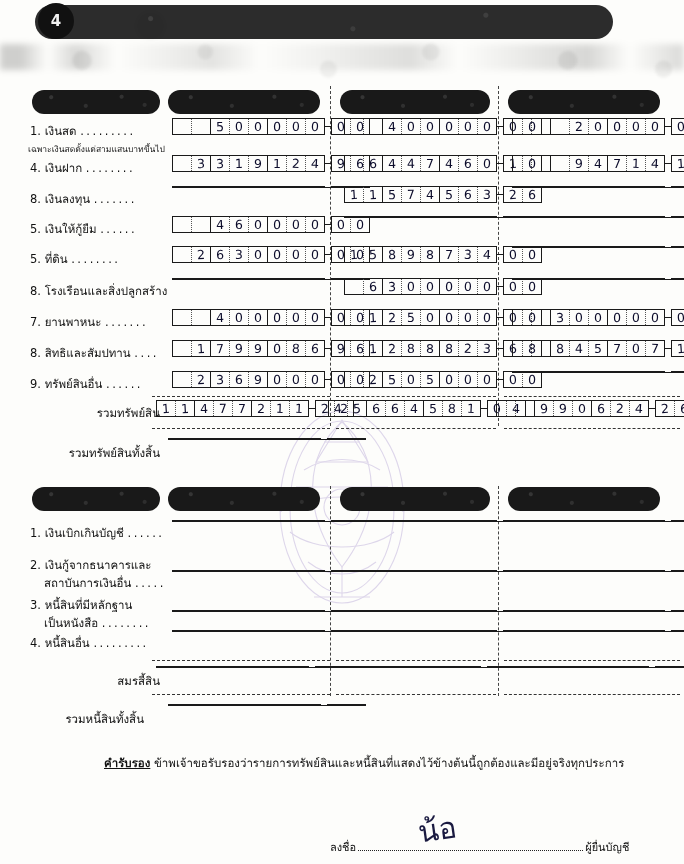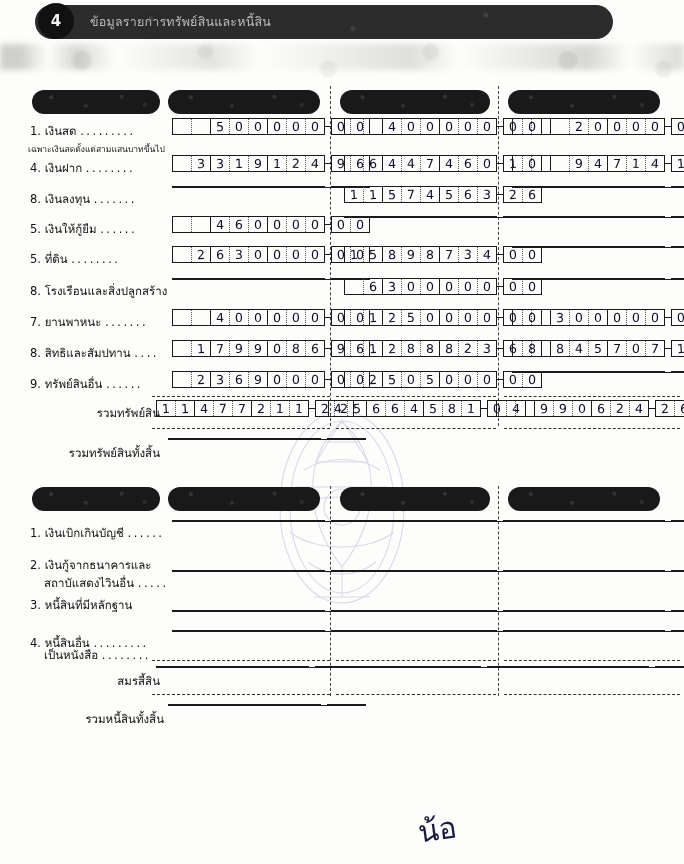--- a/index.html
+++ b/index.html
@@ -154,21 +154,20 @@
       <path d="M60 95 L152 95"></path>
       <path d="M68 78 C 90 64, 122 64, 144 78"></path>
       <circle cx="106" cy="115" r="18"></circle>
       <path d="M88 50 L124 50"></path>
       <path d="M72 170 C 92 186, 120 186, 140 170"></path>
     </g>
   </svg>
 
   <div class="hdr"></div>
   <div class="hdr-num">4</div>
-  <div class="hdr-title">ข้อมูลรายการทรัพย์สินและหนี้สิน</div>
   <div class="edge-smudge"></div>
 
   <div class="pill" style="left:32px;top:90px;width:128px;"></div>
   <div class="pill" style="left:168px;top:90px;width:152px;"></div>
   <div class="pill" style="left:340px;top:90px;width:150px;"></div>
   <div class="pill" style="left:508px;top:90px;width:152px;"></div>
 
   <div class="vsep" style="left:330px;top:86px;height:340px;"></div>
   <div class="vsep" style="left:498px;top:86px;height:340px;"></div>
   <div class="vsep" style="left:330px;top:486px;height:210px;"></div>
@@ -1144,21 +1143,21 @@
           <div class="cell"></div>
           <div class="cell"></div>
         </div>
         <div class="dash"></div>
         <div class="decpart">
           <div class="cell"></div>
           <div class="cell"></div>
         </div>
       </div>
       <div class="rowlabel" style="left: 30px; top: 556px;">2. เงินกู้จากธนาคารและ</div>
-      <div class="rowlabel" style="left: 44px; top: 574px;"><span> สถาบัแสดงไวินอื่น </span><span class="dots">.....</span></div>
+      <div class="rowlabel" style="left: 44px; top: 574px;"><span> สถาบันการเงินอื่น </span><span class="dots">.....</span></div>
       <div class="amt" style="left: 172px; top: 570px;">
         <div class="intpart">
           <div class="cell"></div>
           <div class="cell"></div>
           <div class="cell grp"></div>
           <div class="cell"></div>
           <div class="cell"></div>
           <div class="cell grp"></div>
           <div class="cell"></div>
           <div class="cell"></div>
@@ -1197,21 +1196,21 @@
           <div class="cell"></div>
           <div class="cell"></div>
         </div>
         <div class="dash"></div>
         <div class="decpart">
           <div class="cell"></div>
           <div class="cell"></div>
         </div>
       </div>
       <div class="rowlabel" style="left: 30px; top: 596px;">3. หนี้สินที่มีหลักฐาน</div>
-      <div class="rowlabel" style="left: 44px; top: 614px; margin-top: 32px;"><span> เป็นหนังสือ </span><span class="dots">........</span></div>
+      <div class="rowlabel" style="left: 44px; top: 614px;"><span> เป็นหนังสือ </span><span class="dots">........</span></div>
       <div class="amt" style="left: 172px; top: 610px;">
         <div class="intpart">
           <div class="cell"></div>
           <div class="cell"></div>
           <div class="cell grp"></div>
           <div class="cell"></div>
           <div class="cell"></div>
           <div class="cell grp"></div>
           <div class="cell"></div>
           <div class="cell"></div>
@@ -1359,36 +1358,45 @@
         </div>
         <div class="dash"></div>
         <div class="decpart">
           <div class="cell"></div>
           <div class="cell"></div>
         </div>
       </div>
       <div class="hsep" style="top: 694px; left: 152px; width: 178px;"></div>
       <div class="hsep" style="top: 694px; left: 336px; width: 160px;"></div>
       <div class="hsep" style="top: 694px; left: 504px; width: 176px;"></div>
-      <div class="totlabel" style="left: 52px; top: 710px; width: 112px;">รวมหนี้สินทั้งสิ้น</div>
+      <div class="totlabel" style="left: 32px; top: 710px; width: 112px;">รวมหนี้สินทั้งสิ้น</div>
       <div class="amt tall" style="left: 168px; top: 704px;">
         <div class="intpart">
           <div class="cell"></div>
           <div class="cell"></div>
           <div class="cell grp"></div>
           <div class="cell"></div>
           <div class="cell"></div>
           <div class="cell grp"></div>
           <div class="cell"></div>
           <div class="cell"></div>
         </div>
         <div class="dash"></div>
         <div class="decpart">
           <div class="cell"></div>
           <div class="cell"></div>
         </div>
       </div>
     </div>
 
+  <div class="cert">
+    <u>คำรับรอง</u>
+    <span>ข้าพเจ้าขอรับรองว่ารายการทรัพย์สินและหนี้สินที่แสดงไว้ข้างต้นนี้ถูกต้องและมีอยู่จริงทุกประการ</span>
+  </div>
   <div class="signature">น้อ</div>
+  <div class="sigline">
+    <span>ลงชื่อ</span>
+    <span class="sig-dots"></span>
+    <span>ผู้ยื่นบัญชี</span>
+  </div>
 
   <div class="noise"></div>
 </div>
 
 </body></html>

